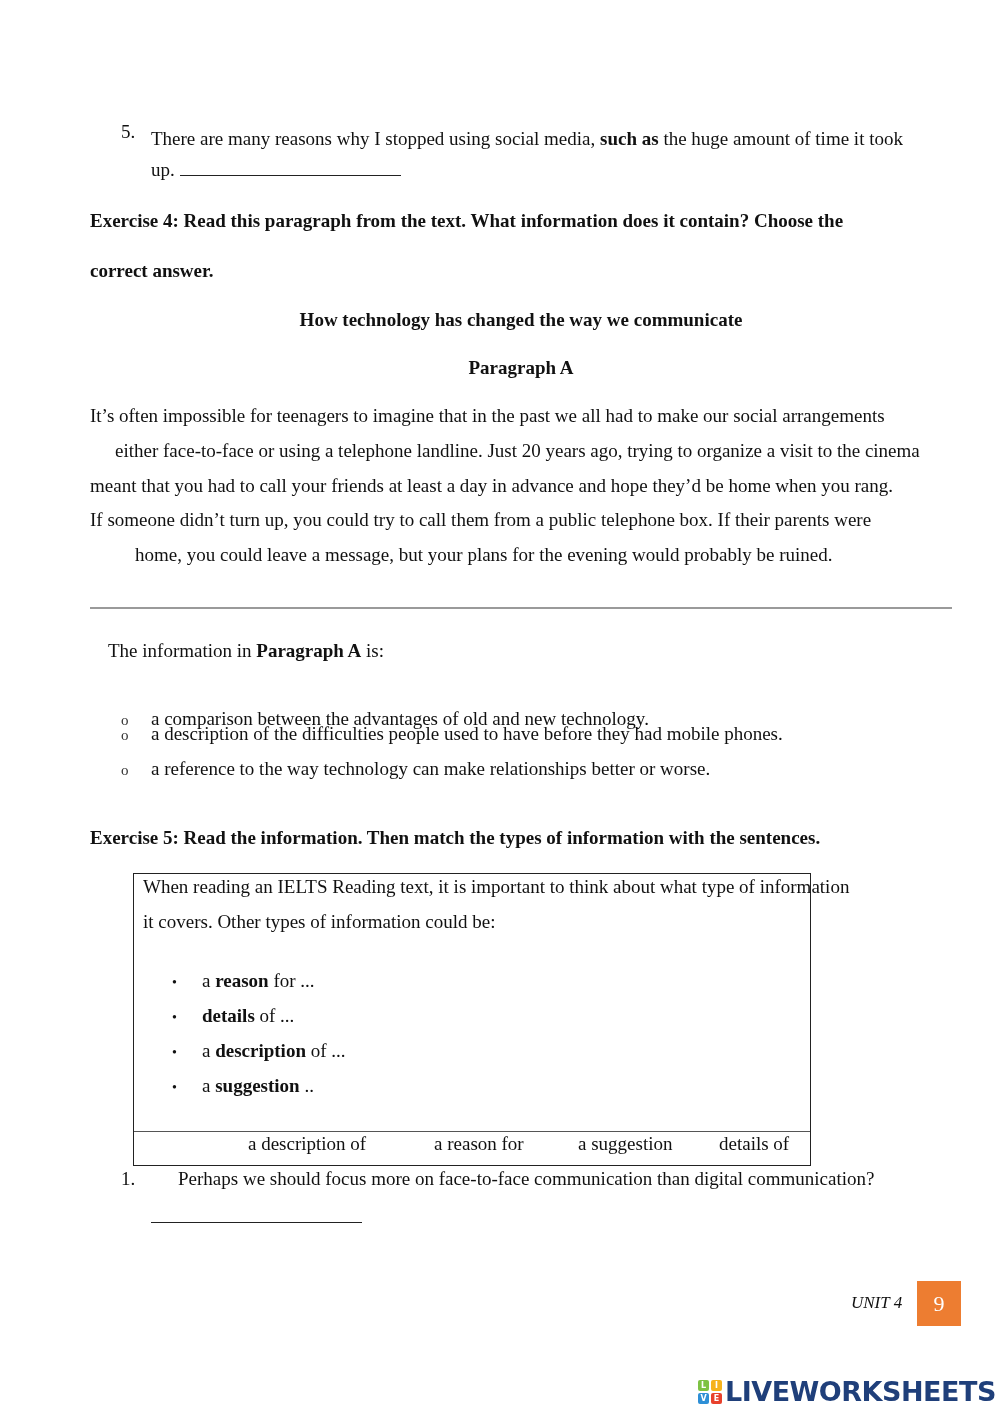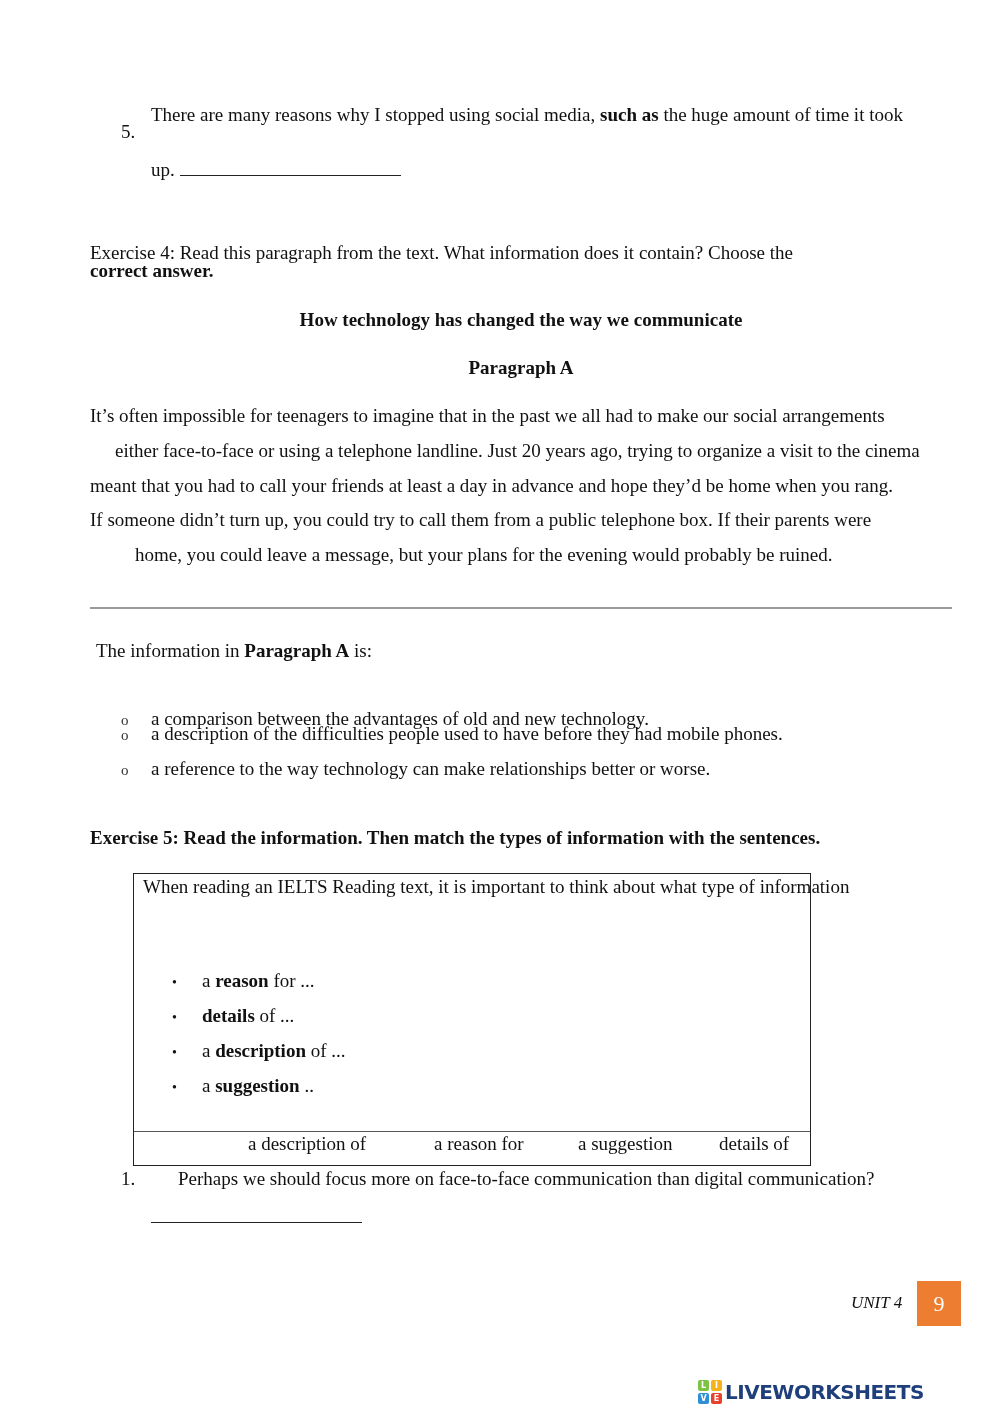--- a/index.html
+++ b/index.html
@@ -15,52 +15,52 @@
       font-family: "Liberation Serif", "DejaVu Serif", serif;
       color: #111111;
       font-size: 19px;
     }
     .abs { position: absolute; white-space: nowrap; }
     b, .bold { font-weight: bold; }
     .line { line-height: 22px; }
 
     
     #q5-num { left: 121px; top: 121px; }
-    #q5-line1 { left: 151px; top: 104px; }
+    #q5-line1 { left: 151px; top: 128px; }
     #q5-line2 { left: 151px; top: 157px; }
     .blank {
       display: inline-block;
       border-bottom: 1px solid #222;
       height: 18px;
       vertical-align: baseline;
     }
 
     
-    #ex4-title-1 { left: 90px; top: 242px; font-weight: normal; }
+    #ex4-title-1 { left: 90px; top: 210px; font-weight: bold; }
     #ex4-title-2 { left: 90px; top: 260px; font-weight: bold; }
     #ex4-article-title { left: 0; width: 1042px; text-align: center; top: 309px; font-weight: bold; }
     #ex4-paragraph-label { left: 0; width: 1042px; text-align: center; top: 357px; font-weight: bold; }
 
     .para-line { left: 90px; }
     #para-l1 { top: 405px; }
     #para-l2 { top: 440px; margin-left: 25px; }
     #para-l3 { top: 475px; text-align: right; }
     #para-l4 { top: 509px; }
     #para-l5 { top: 544px; margin-left: 45px; }
 
     #hrule {
       position: absolute;
       left: 90px;
       top: 607px;
       width: 862px;
       height: 2px;
       background: #9a9a9a;
     }
 
-    #info-prompt { left: 96px; top: 640px; }
+    #info-prompt { left: 108px; top: 640px; }
 
     .option { left: 121px; }
     .option .radio {
       display: inline-block;
       width: 30px;
       font-size: 15px;
       color: #333;
     }
     #opt-0 { top: 688px; margin-top: 20px; }
     #opt-1 { top: 723px; }
@@ -162,21 +162,21 @@
       font-family: "DejaVu Sans", sans-serif;
       font-weight: bold;
       font-size: 8px;
       line-height: 11px;
       text-align: center;
       border-radius: 2px;
     }
     #logo-text {
       font-family: "DejaVu Sans", sans-serif;
       font-weight: bold;
-      font-size: 20px;
+      font-size: 27px;
       letter-spacing: -0.5px;
       line-height: 28px;
     }
   </style>
 </head>
 <body>
 
 <div class="abs line" id="q5-num">5.</div>
 <div class="abs line" id="q5-line1">
   <span>There are many reasons why I stopped using social media, </span><b>such as</b><span> the huge amount of time it took</span>
@@ -209,20 +209,21 @@
   <span class="radio">o</span><span>a description of the difficulties people used to have before they had mobile phones.</span>
 </div>
 <div class="abs line option" id="opt-2">
   <span class="radio">o</span><span>a reference to the way technology can make relationships better or worse.</span>
 </div>
 
 <div class="abs line" id="ex5-title">Exercise 5: Read the information. Then match the types of information with the sentences.</div>
 
 <div id="info-box">
   <div class="abs line" id="box-text-1">When reading an IELTS Reading text, it is important to think about what type of information</div>
+  <div class="abs line" id="box-text-2">it covers. Other types of information could be:</div>
 
   <div class="abs line bullet-item" id="bullet-0">
     <span class="dot">•</span><span>a </span><b>reason</b><span> for ...</span>
   </div>
   <div class="abs line bullet-item" id="bullet-1">
     <span class="dot">•</span><span></span><b>details</b><span> of ...</span>
   </div>
   <div class="abs line bullet-item" id="bullet-2">
     <span class="dot">•</span><span>a </span><b>description</b><span> of ...</span>
   </div>

